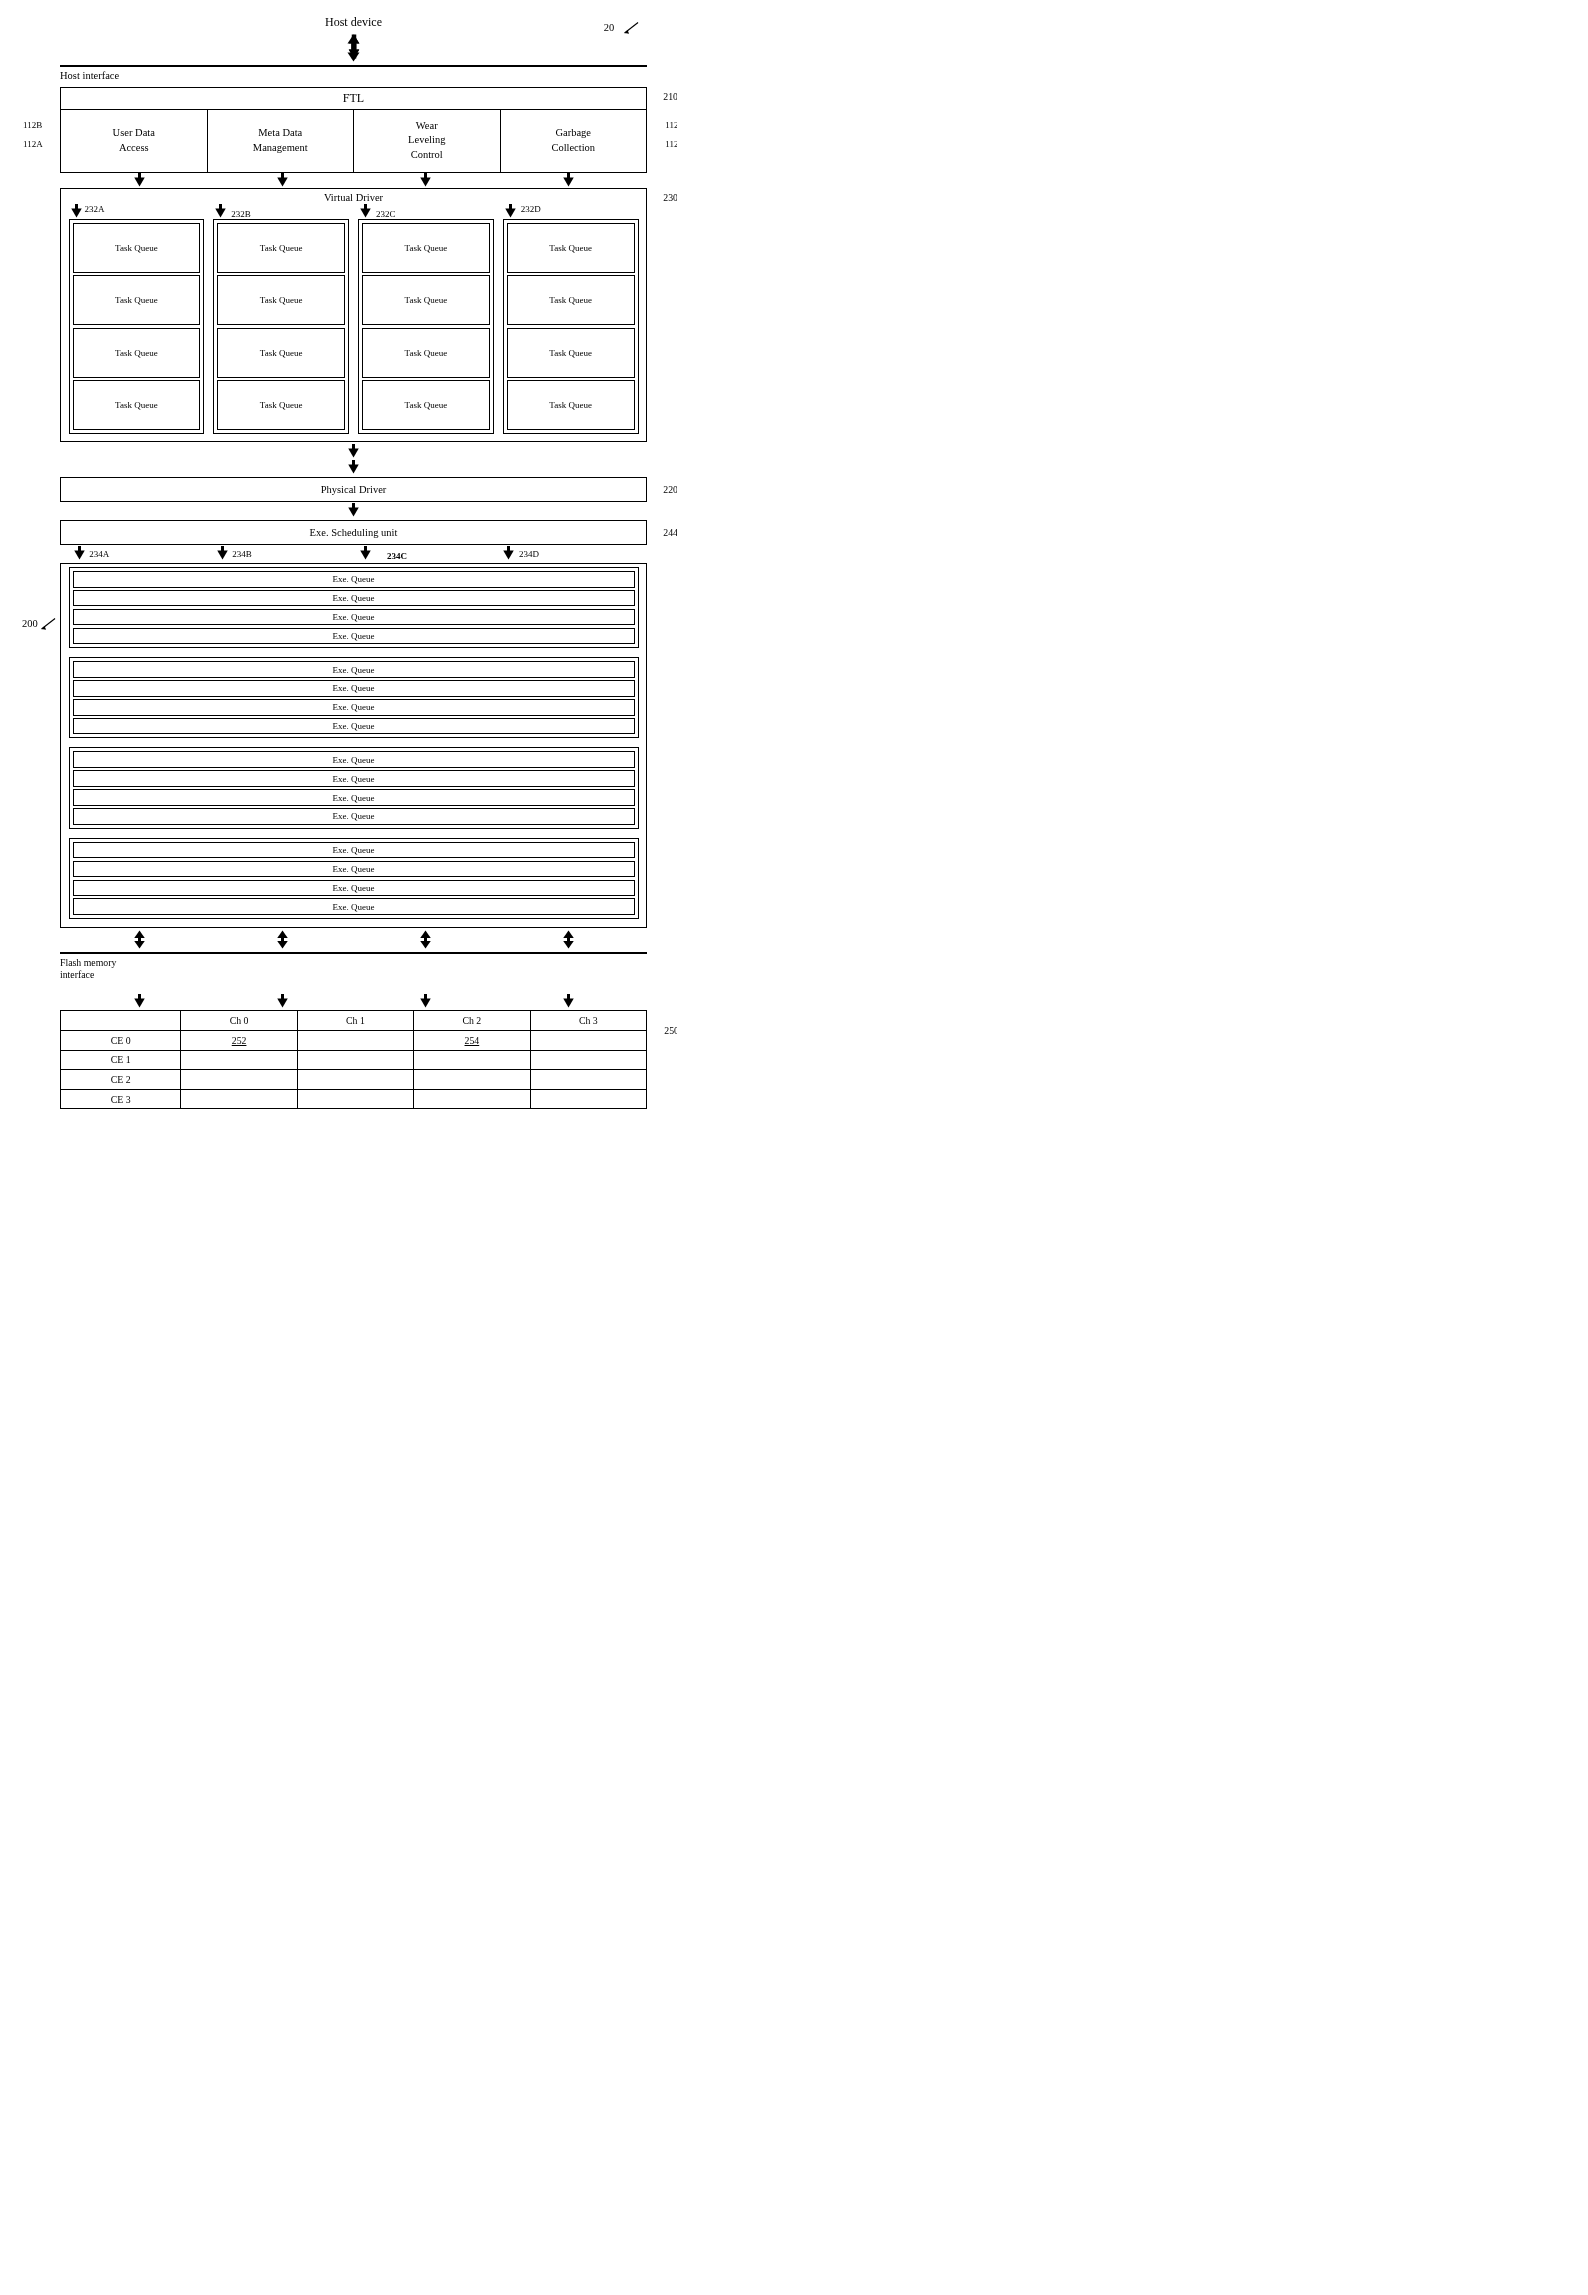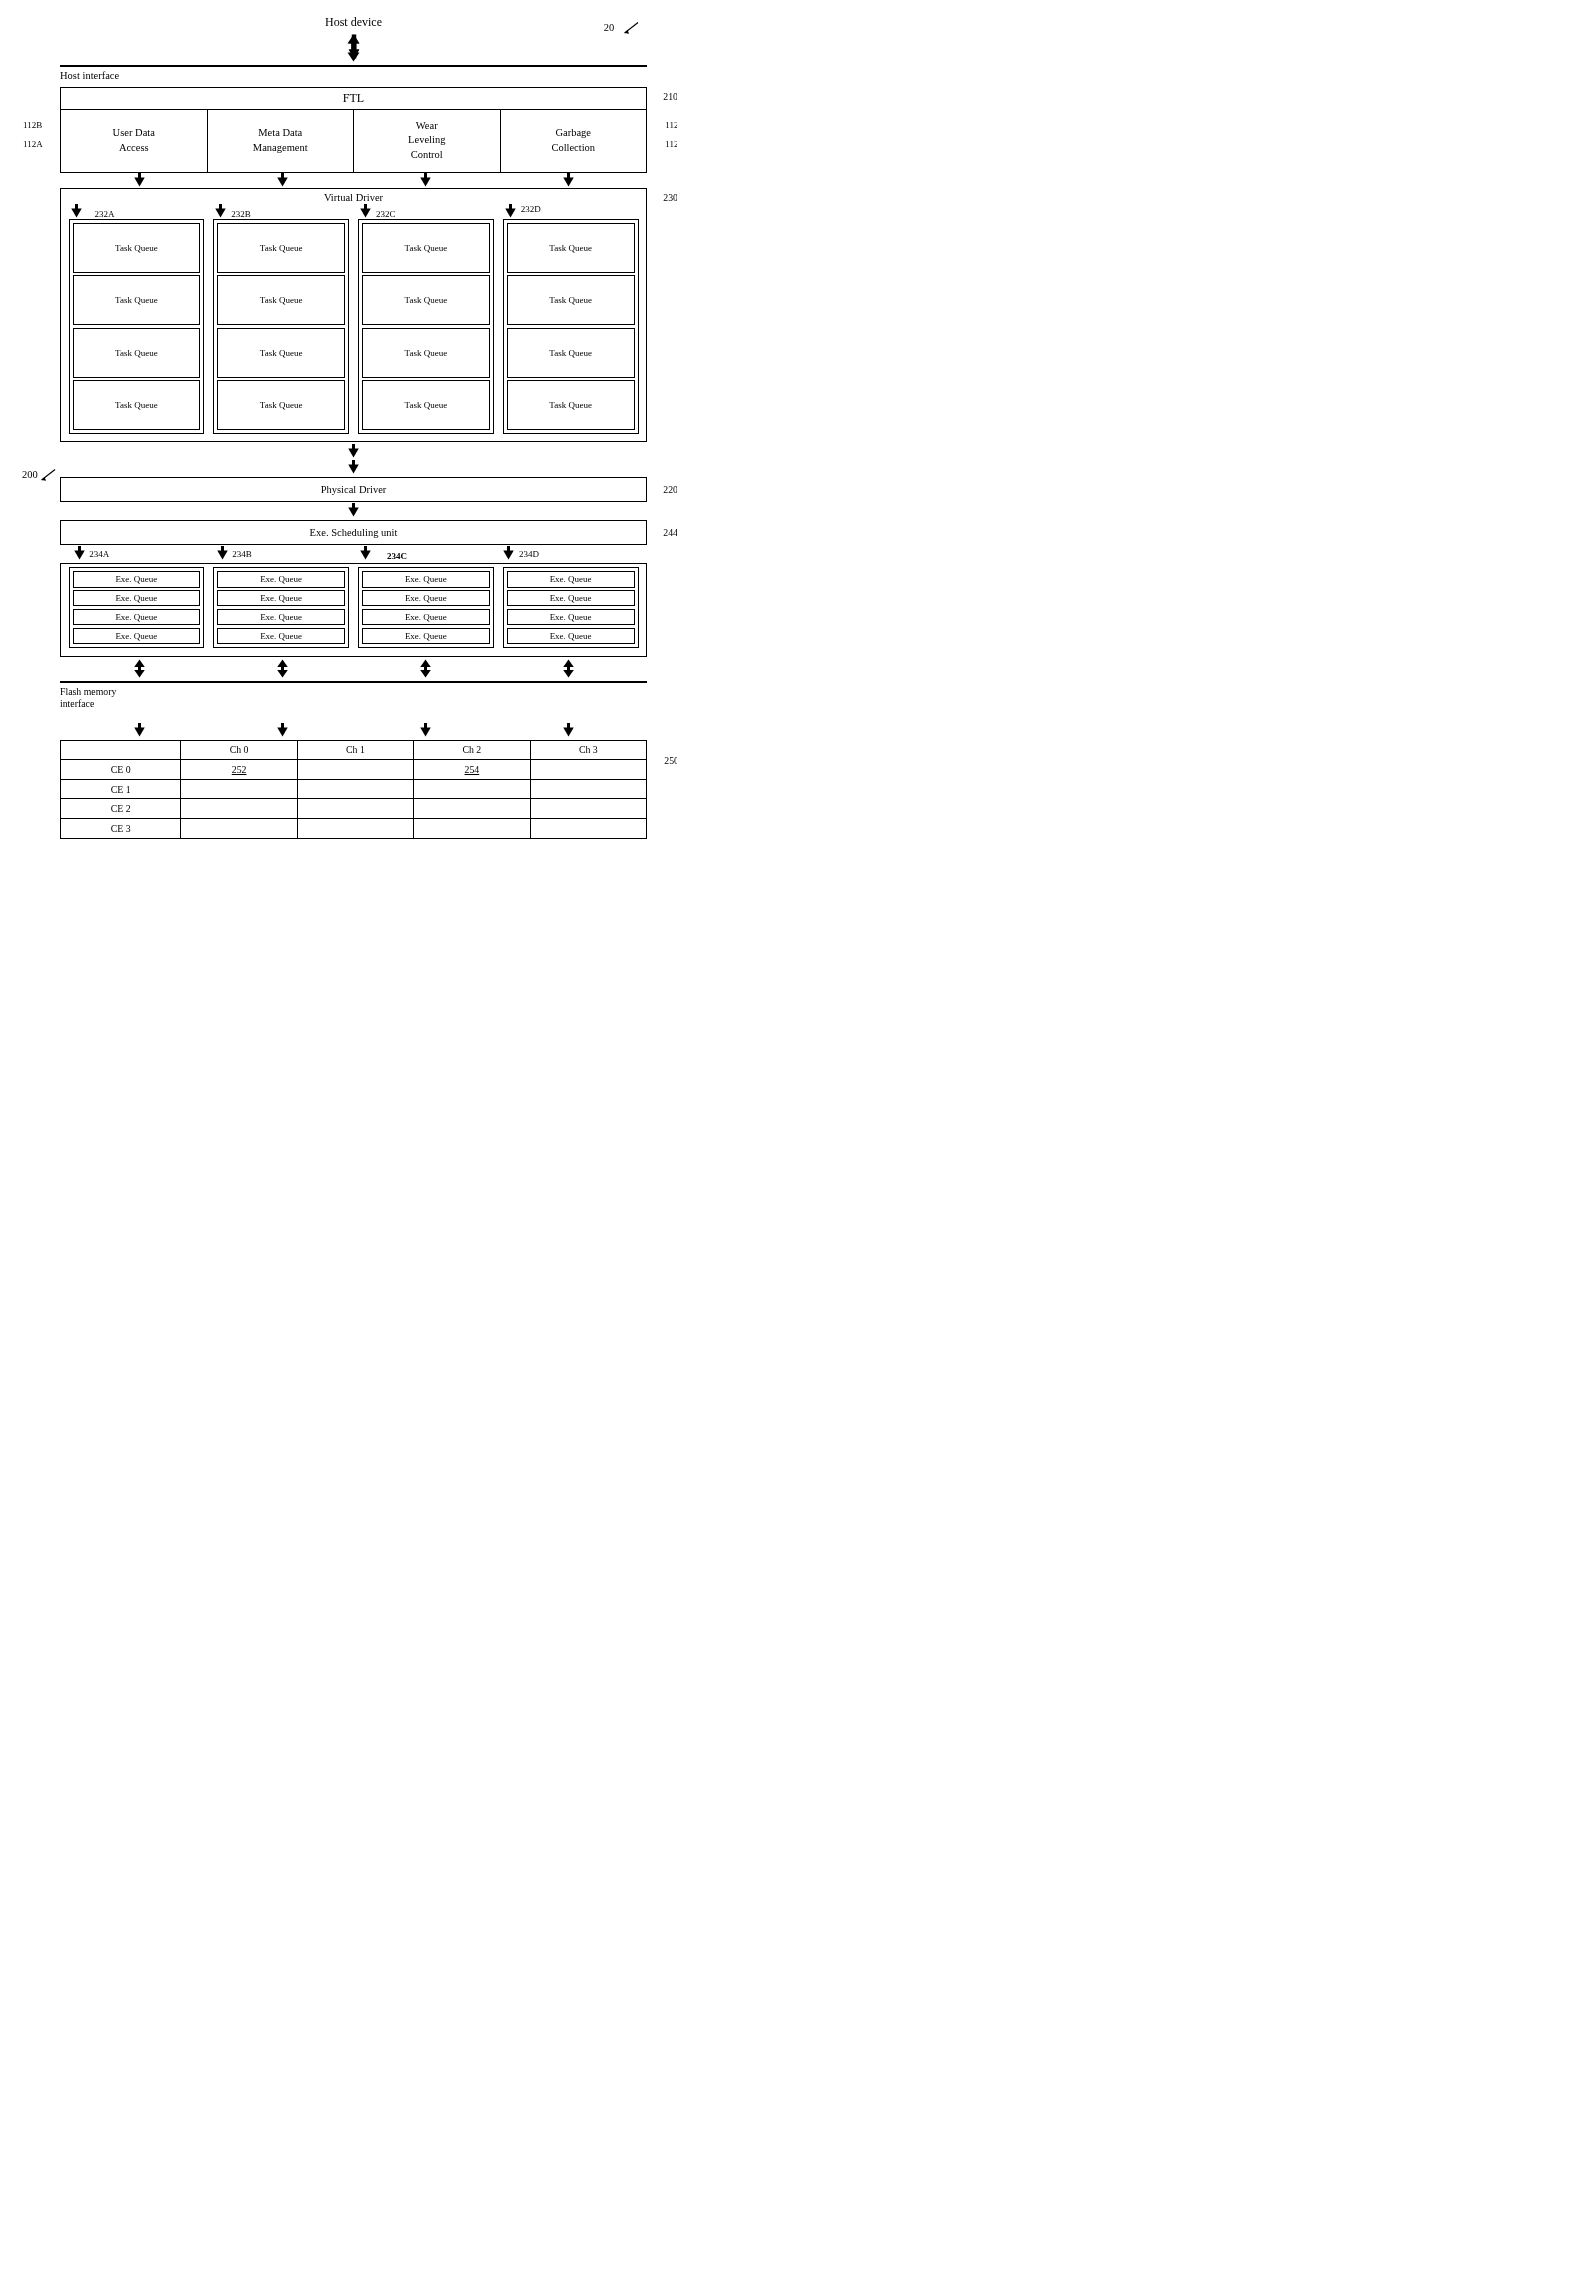--- a/index.html
+++ b/index.html
@@ -164,21 +164,21 @@
     </div>
   </div>
 
   <div style="border:1.5px solid #000; position:relative; padding:3px 7.5px 7.5px 7.5px; margin-bottom:0;">
 
     <div style="text-align:center; font-size:10.5px; margin-bottom:1.5px;">Virtual Driver</div>
 
     <div style="position:absolute; right:-32px; top:3px; font-size:9.8px;">230</div>
 
     <div style="display:flex; gap:9px; margin-bottom:0;">
-      <div style="flex:1; font-size:9px; display:flex; align-items:flex-end; gap:11px;">
+      <div style="flex:1; font-size:9px; display:flex; gap:1px;">
         <svg width="15" height="15" viewBox="0 0 20 20">
             <polygon points="10,18 17,6 3,6" fill="black"></polygon>
             <rect x="8" y="0" width="4" height="8" fill="black"></rect>
           </svg>
         <span>232A</span>
       </div>
       <div style="flex:1; font-size:9px; display:flex; align-items:flex-end; gap:3px;">
         <svg width="15" height="15" viewBox="0 0 20 20">
             <polygon points="10,18 17,6 3,6" fill="black"></polygon>
             <rect x="8" y="0" width="4" height="8" fill="black"></rect>
@@ -299,21 +299,21 @@
             <polygon points="10,18 17,6 3,6" fill="black"></polygon>
             <rect x="8" y="0" width="4" height="8" fill="black"></rect>
           </svg>
         <span>234D</span>
       </div>
     </div>
   </div>
 
   <div style="border:1.5px solid #000; position:relative; padding:3px 7.5px 7.5px 7.5px;">
 
-    <div style="display:flex; gap:9px;">
+    <div style="display:flex; gap:9px;flex-direction:column;">
 
       <div style="flex:1; border:1.1px solid #000; padding:3px;">
         <div class="exe-queue-item">Exe. Queue</div>
         <div class="exe-queue-item">Exe. Queue</div>
         <div class="exe-queue-item">Exe. Queue</div>
         <div class="exe-queue-item" style="margin-bottom:0;">Exe. Queue</div>
       </div>
 
       <div style="flex:1; border:1.1px solid #000; padding:3px;">
         <div class="exe-queue-item">Exe. Queue</div>

